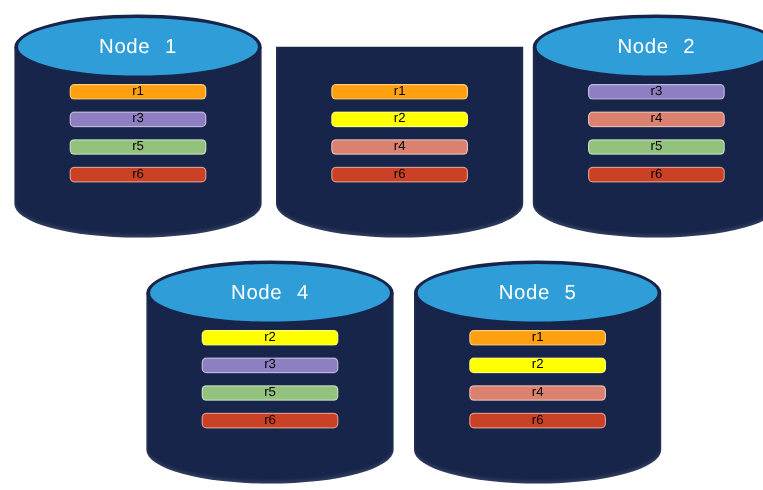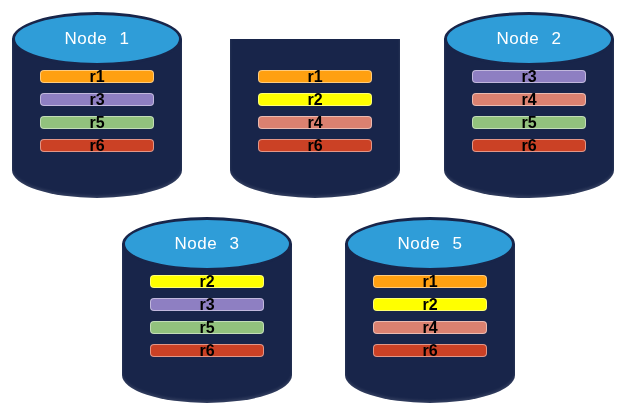--- a/index.html
+++ b/index.html
@@ -10,21 +10,21 @@
   }
   .canvas {
     position: relative;
     width: 636px;
     height: 408px;
     background: var(--bg, #ffffff);
     overflow: hidden;
   }
   .node {
     position: absolute;
-    width: 170px;
+    width: 206px;
     height: 186px;
   }
   
   .node-1 { left: 12px;  top: 12px; }
   .node-2 { left: 230px; top: 12px; }
   .node-3 { left: 444px; top: 12px; }
   .node-4 { left: 122px; top: 217px; }
   .node-5 { left: 345px; top: 217px; }
 
   .cyl-body {
@@ -68,22 +68,22 @@
     height: 13px;
     border-radius: 4px;
     border: 1px solid rgba(255,255,255,0.45);
     box-sizing: border-box;
     display: flex;
     align-items: center;
     justify-content: center;
   }
   .bar span {
     color: var(--replica-text, #000000);
-    font-size: 16px;
-    font-weight: bold;
+    font-size: 11px;
+    font-weight: normal;
     line-height: 11px;
     text-align: center;
   }
 </style>
 </head>
 <body>
 
 <div class="canvas">
 
 <div class="node node-1">
@@ -139,21 +139,21 @@
           <span>r5</span>
         </div>
         <div class="bar" style="background: rgb(203, 65, 37);">
           <span>r6</span>
         </div>
       </div>
     </div>
     <div class="node node-4">
       <div class="cyl-body"></div>
       <div class="cyl-top">
-        <span class="node-label">Node 3</span>
+        <span class="node-label">Node 4</span>
       </div>
       <div class="bars">
         <div class="bar" style="background: rgb(255, 255, 0);">
           <span>r2</span>
         </div>
         <div class="bar" style="background: rgb(142, 127, 194);">
           <span>r3</span>
         </div>
         <div class="bar" style="background: rgb(146, 194, 125);">
           <span>r5</span>

